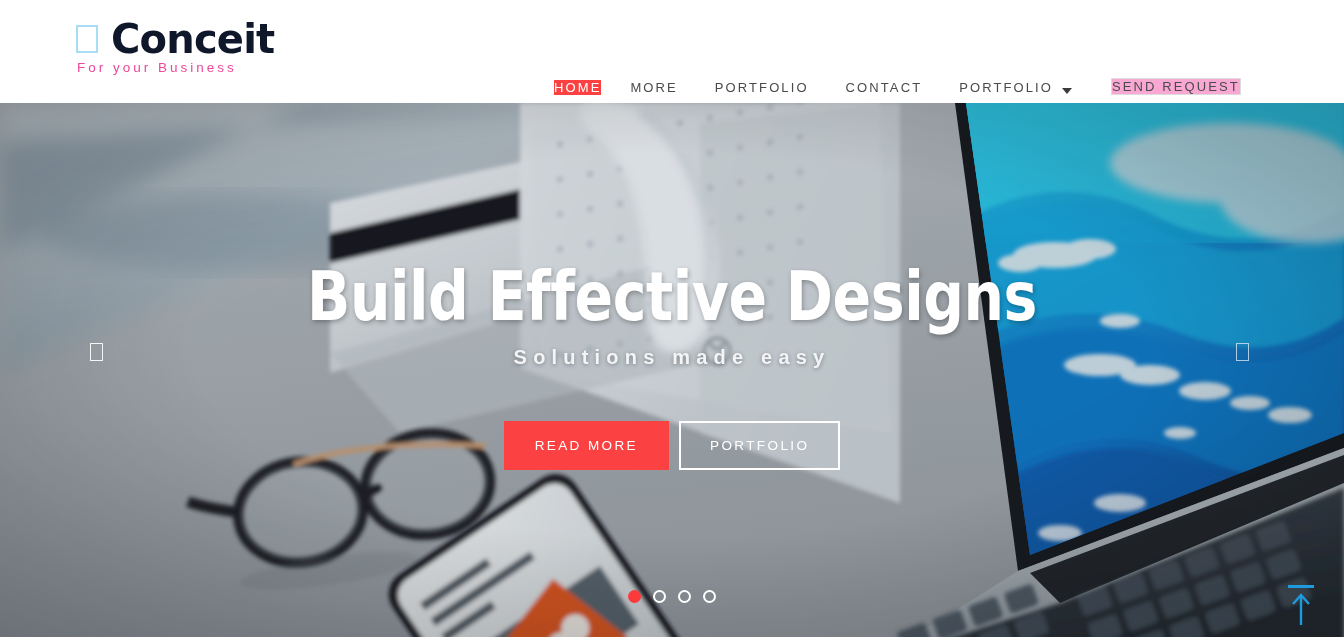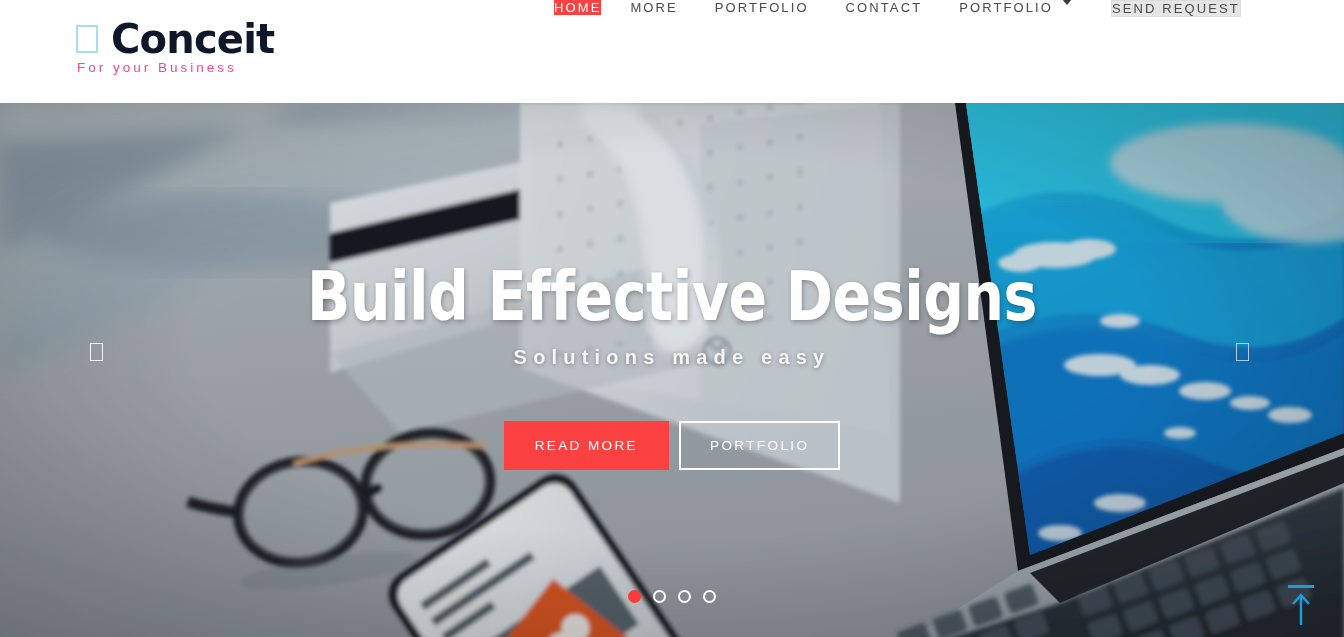--- a/index.html
+++ b/index.html
@@ -36,36 +36,36 @@
 
   .nav{
     position:absolute; left:554px; top:0; height:95px;
     display:flex; align-items:center;
   }
   .nav a{
     font-size:13px; color:#4a4a4a; letter-spacing:2.1px;
     text-decoration:none; font-weight:normal;
     padding:0 0; display:inline-block;
   }
-  .nav-item{ display:flex; align-items:flex-start; height:95px; }
+  .nav-item{ display:flex; align-items:flex-end; height:95px; }
   .nav-home{
     background:#fb4141; color:#ffffff !important;
     padding:12px 21px; font-weight:bold; letter-spacing:2.2px;
   }
   .nav-gap-1{ width:29px; }
   .nav-gap{ width:37px; }
   .caret{
     display:inline-block; margin-left:9px;
     width:0;height:0;border-left:5px solid transparent;
     border-right:5px solid transparent;border-top:6px solid #3a3a3a;
     vertical-align:middle; position:relative; top:-1px;
   }
   .send-req{
     margin-left:39px;
-    border:1px solid #dcdcdc; background:#e5e5e5;
+    border:1px solid #dcdcdc; background:#f9a8d4;
     padding:13px 21px; font-size:13px; color:#3c3c3c;
     letter-spacing:2.1px; white-space:nowrap;
   }
 
   
   .hero{
     position:absolute; left:0; top:103px; width:1344px; height:542px;
     overflow:hidden; background:#9aa0a4;
   }
   .hero-photo{ position:absolute; inset:0; width:1344px; height:542px; }

